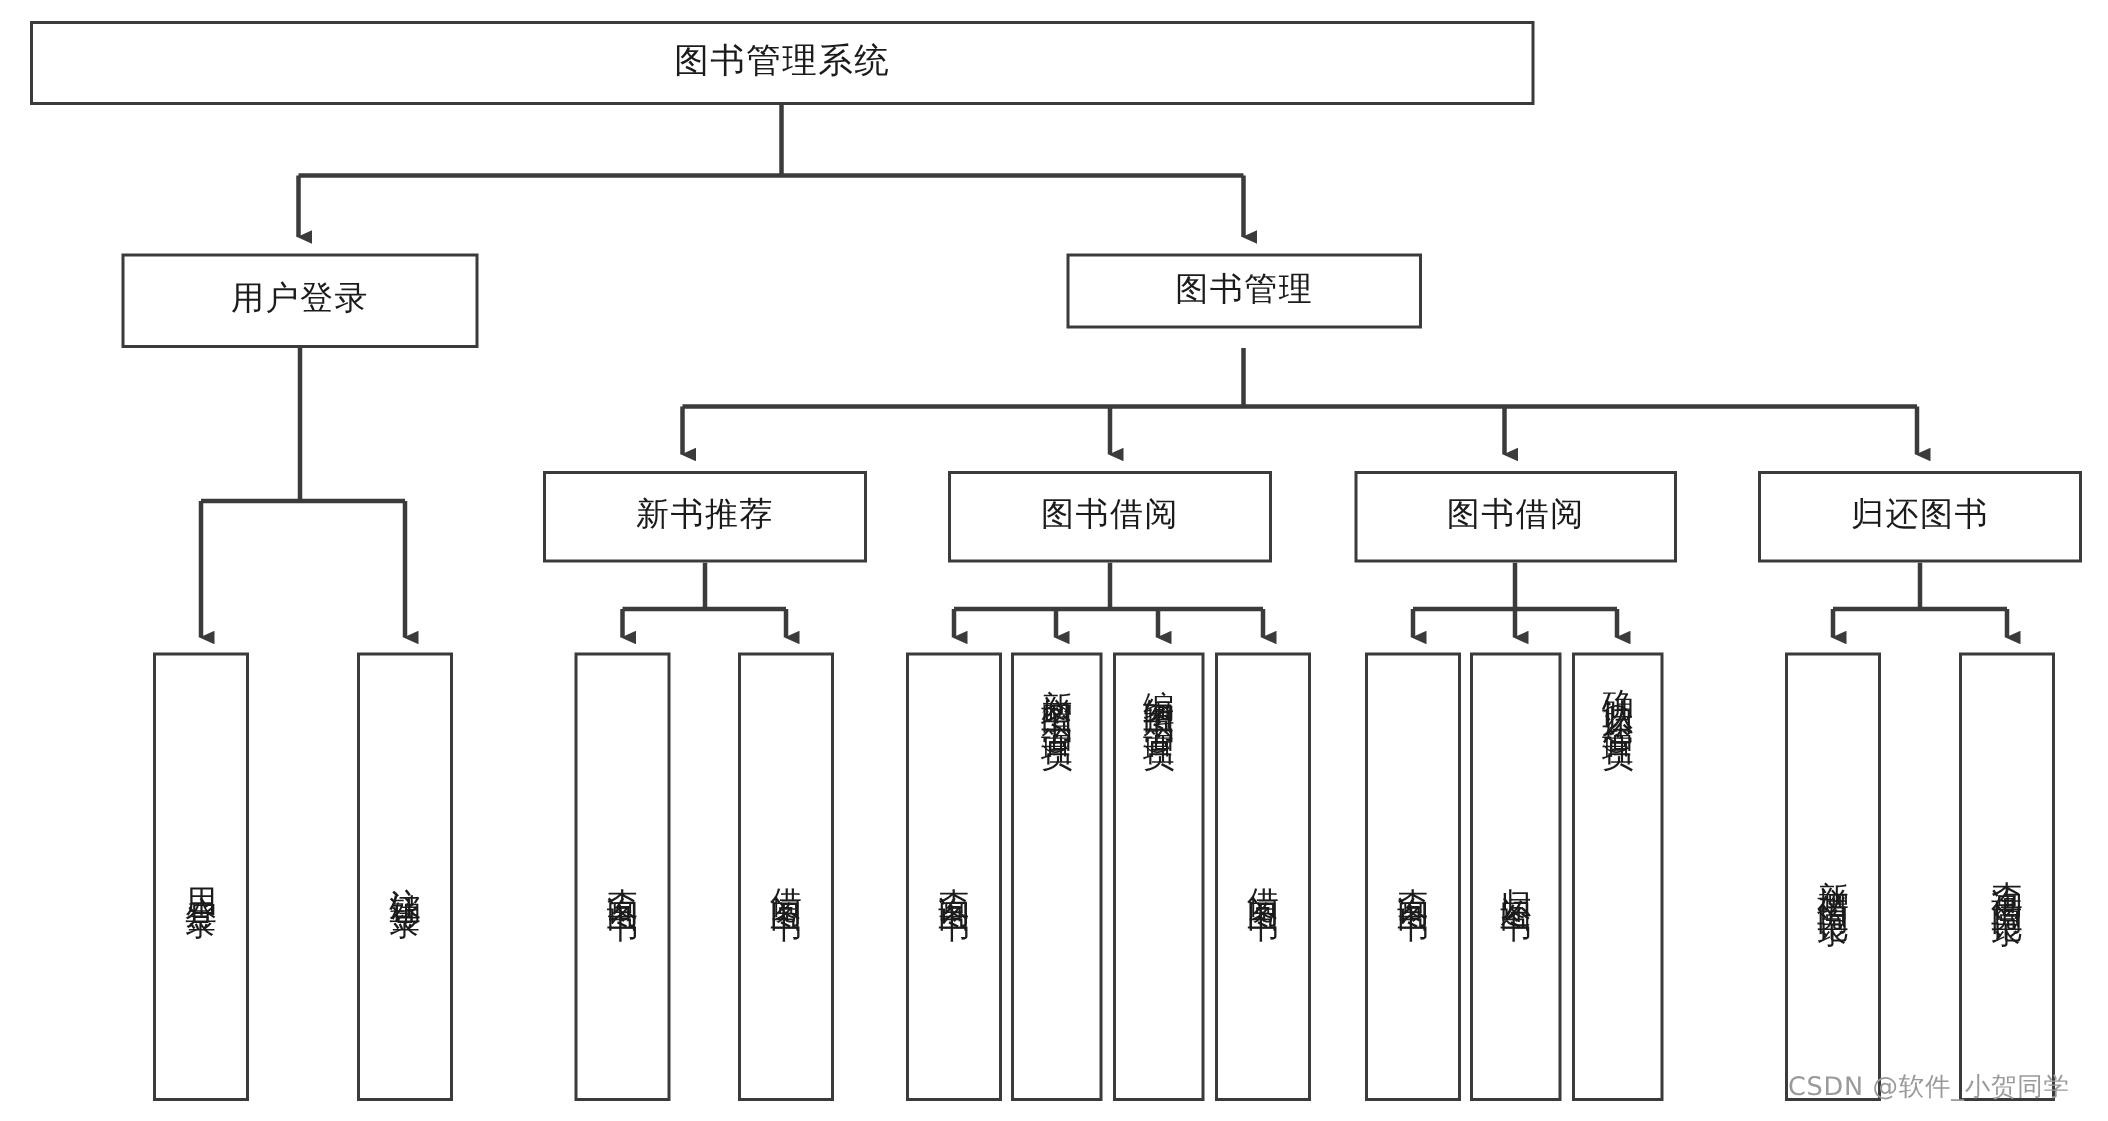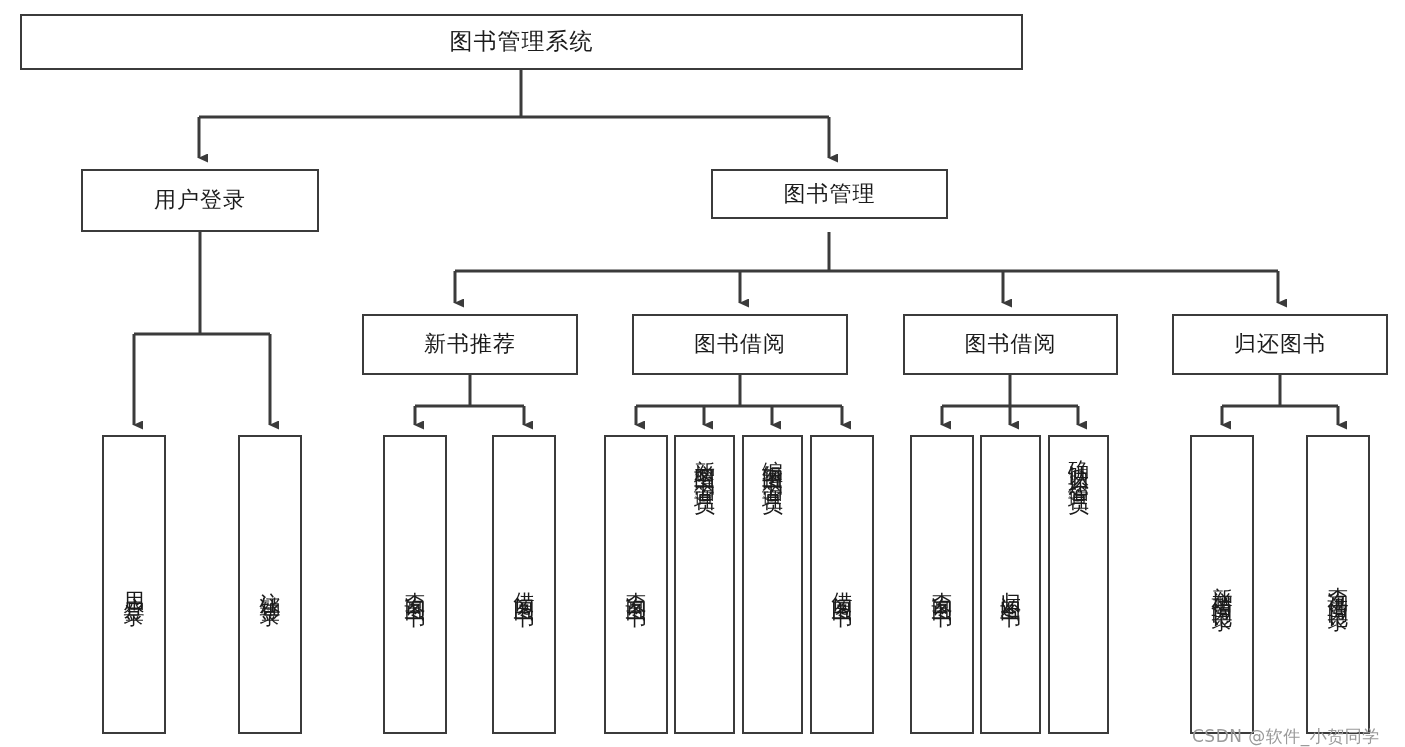--- a/index.html
+++ b/index.html
@@ -57,21 +57,20 @@
     justify-content: flex-start;
   }
   .watermark {
     position: absolute;
     left: 1192px;
     top: 713px;
     font-size: 17px;
     color: #9a9a9a;
     white-space: nowrap;
     letter-spacing: 0.5px;
-    margin-top: 12px;
   }
 </style>
 </head>
 <body>
 
 <div id="canvas">
 
   <svg class="edges" viewBox="0 0 1405 747">
     <defs>
       <marker id="arrow" markerWidth="9" markerHeight="10" refX="4.5" refY="9" orient="auto" markerUnits="userSpaceOnUse">

